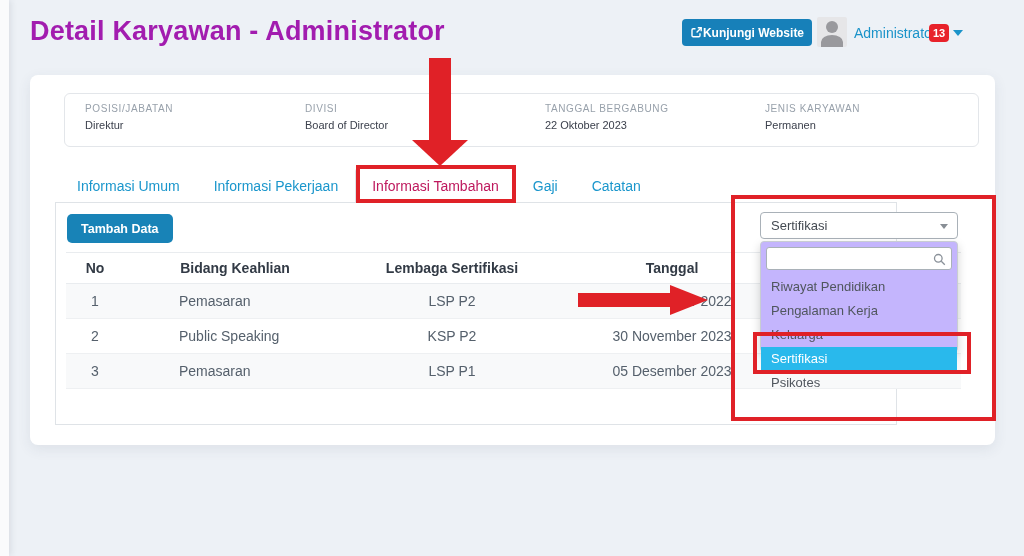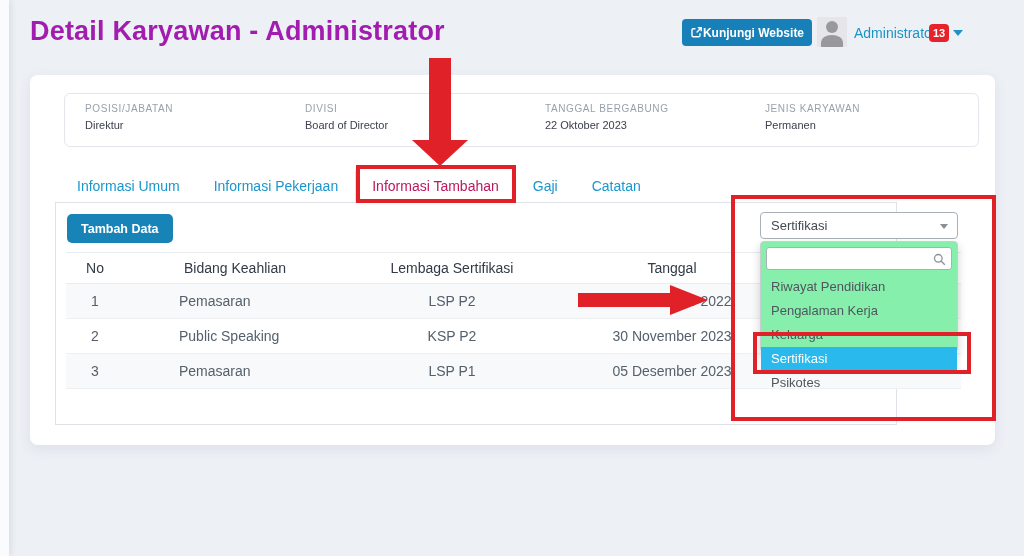--- a/index.html
+++ b/index.html
@@ -90,21 +90,21 @@
     position: absolute; left: 11px; top: 11px; height: 29px; padding: 0 14px;
     background: #1883b7; border: none; border-radius: 5px; cursor: pointer;
     color: #fff; font-size: 12.5px; font-weight: 700;
     font-family: "Liberation Sans", sans-serif;
   }
   .data-table {
     position: absolute; left: 10px; top: 49px; width: 895px;
     border-collapse: collapse; font-size: 14px; color: #55606c;
   }
   .data-table th {
-    font-weight: 400; color: #323a45; padding: 7px 6px;
+    font-weight: 700; color: #323a45; padding: 7px 6px;
     border-top: 1px solid #e9ecef; border-bottom: 1px solid #e9ecef;
   }
   .data-table td { padding: 9px 6px; border-bottom: 1px solid #eef0f2; }
   .data-table tbody tr:nth-child(odd) { background: #f8f9fa; }
   .col-no { width: 58px; text-align: center; }
   .col-bidang { width: 222px; }
   th.col-bidang { text-align: center; }
   td.col-bidang { text-align: left; padding-left: 55px; }
   .col-lembaga { width: 212px; text-align: center; }
   .col-tanggal { width: 228px; text-align: center; }
@@ -116,21 +116,21 @@
     display: flex; align-items: center; padding: 0 10px; font-size: 13px; color: #444a52;
     z-index: 4;
   }
   .cat-select .caret {
     position: absolute; right: 9px; top: 11px; width: 0; height: 0;
     border-left: 4px solid transparent; border-right: 4px solid transparent;
     border-top: 5px solid #888e95;
   }
   .dropdown-panel {
     position: absolute; left: 760px; top: 241px; width: 198px; height: 111px;
-    background: #86efac; border: 1px solid #c8cdd2; border-radius: 4px;
+    background: #c4b5fd; border: 1px solid #c8cdd2; border-radius: 4px;
     box-shadow: 0 4px 10px rgba(0,0,0,0.18); z-index: 5;
   }
   .dd-search { position: relative; margin: 5px; }
   .dd-search input {
     width: 100%; height: 23px; border: 1px solid #a9b1b8; border-radius: 3px;
     padding: 0 24px 0 6px; font-size: 12px; outline: none;
     font-family: "Liberation Sans", sans-serif;
   }
   .dd-search .search-icon { position: absolute; right: 6px; top: 5px; }
   .dd-options { list-style: none; font-size: 13px; color: #50565e; }

